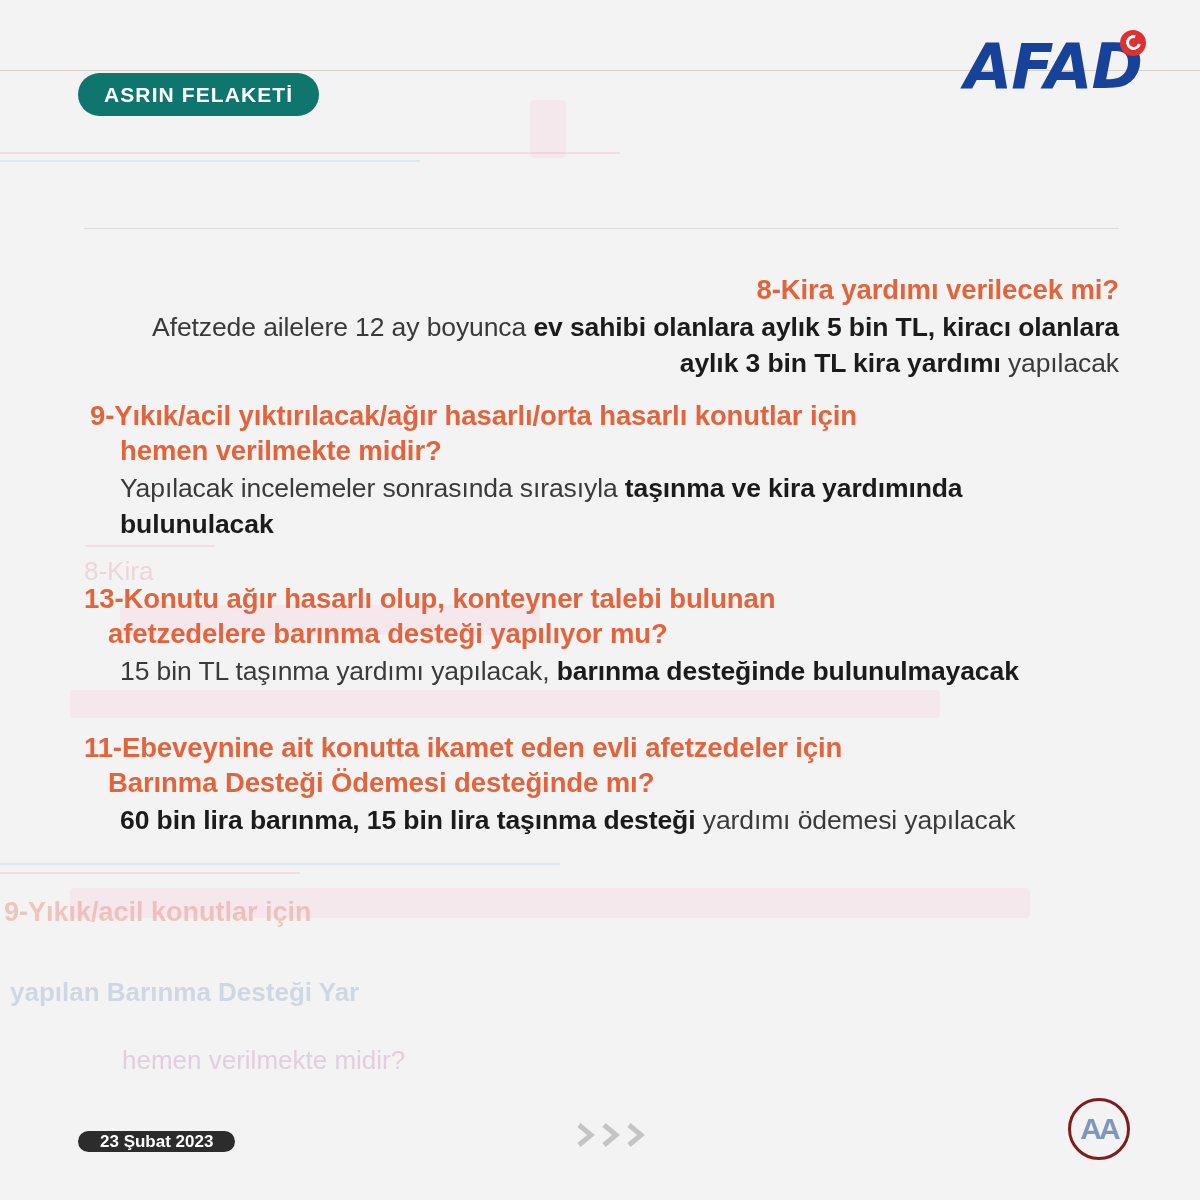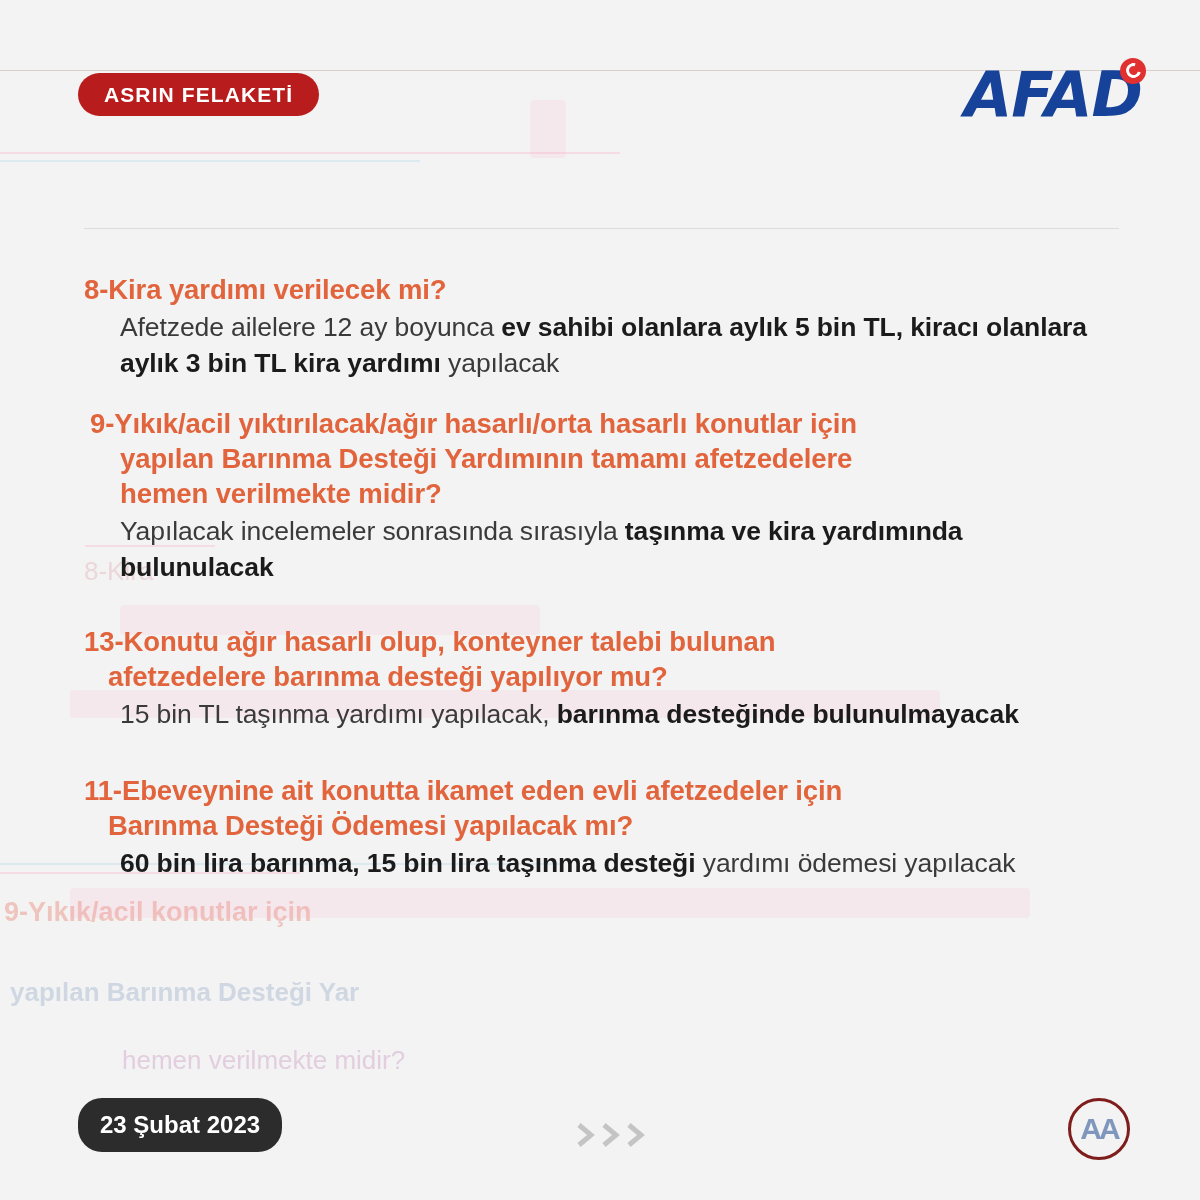--- a/index.html
+++ b/index.html
@@ -30,35 +30,35 @@
     left: 0;
     width: 1200px;
     height: 1px;
     background: #d9cfcb;
   }
 
   .badge-tag {
     position: absolute;
     top: 73px;
     left: 78px;
-    background: #b91c1c;
+    background: #0f766e;
     color: #ffffff;
     font-size: 21px;
     font-weight: bold;
     letter-spacing: 1.1px;
     padding: 11px 26px 11px 26px;
     border-radius: 26px;
     line-height: 1;
     white-space: nowrap;
   }
 
   
   .afad-logo {
     position: absolute;
-    top: 64px;
+    top: 36px;
     right: 58px;
     line-height: 1;
   }
   .afad-logo .afad-text {
     font-family: "DejaVu Sans", sans-serif;
     font-size: 62px;
     font-weight: bold;
     color: #17429a;
     letter-spacing: -1px;
     font-style: italic;
@@ -132,40 +132,40 @@
     line-height: 1.35;
     margin: 0 0 0 36px;
     letter-spacing: -0.1px;
   }
   .qa-a b {
     font-weight: bold;
     color: #1b1b1b;
   }
 
   
-  #blk-8  { margin-bottom: 24px; }
+  #blk-8  { margin-bottom: 16px; text-align: right; }
   #blk-9  { margin-bottom: 38px; }
   #blk-10 { margin-bottom: 40px; }
   #blk-11 { margin-bottom: 0; }
 
   #blk-9 .qa-q { margin-left: 6px; }
   #blk-9 .qa-q .cont { display: block; margin-left: 30px; }
   #blk-11 .qa-q .cont { display: block; margin-left: 24px; }
   #blk-10 .qa-q .cont { display: block; margin-left: 24px; }
 
   
   .date-badge {
     position: absolute;
     bottom: 48px;
     left: 78px;
     background: #2c2c2c;
     color: #ffffff;
-    font-size: 24px;
-    font-weight: bold;
-    padding: 15px 22px;
+    font-size: 17px;
+    font-weight: bold;
+    padding: 2px 22px;
     border-radius: 24px;
     line-height: 1;
     white-space: nowrap;
     text-align: right;
   }
 
   .chevrons {
     position: absolute;
     bottom: 50px;
     left: 575px;
@@ -278,42 +278,41 @@
     <div class="qa-block" id="blk-8">
       <p class="qa-q">8-Kira yardımı verilecek mi?</p>
       <p class="qa-a">
         <span>Afetzede ailelere 12 ay boyunca </span><b>ev sahibi olanlara aylık 5 bin TL, kiracı olanlara aylık 3 bin TL kira yardımı</b><span> yapılacak</span>
       </p>
     </div>
 
     <div class="qa-block" id="blk-9">
       <p class="qa-q">
         <span>9-Yıkık/acil yıktırılacak/ağır hasarlı/orta hasarlı konutlar için</span>
-        <span class="cont">yapılan Barınma Desteği Yardımının tamamı afetzedelere</span>
         <span class="cont">hemen verilmekte midir?</span>
       </p>
       <p class="qa-a">
         <span>Yapılacak incelemeler sonrasında sırasıyla </span><b>taşınma ve kira yardımında bulunulacak</b>
       </p>
     </div>
 
     <div class="qa-block" id="blk-10">
       <p class="qa-q">
         <span>13-Konutu ağır hasarlı olup, konteyner talebi bulunan</span>
         <span class="cont">afetzedelere barınma desteği yapılıyor mu?</span>
       </p>
       <p class="qa-a">
         <span>15 bin TL taşınma yardımı yapılacak, </span><b>barınma desteğinde bulunulmayacak</b>
       </p>
     </div>
 
     <div class="qa-block" id="blk-11">
       <p class="qa-q">
         <span>11-Ebeveynine ait konutta ikamet eden evli afetzedeler için</span>
-        <span class="cont">Barınma Desteği Ödemesi yapılacak mı?</span>
+        <span class="cont">Barınma Desteği Ödemesi desteğinde mı?</span>
       </p>
       <p class="qa-a">
         <b>60 bin lira barınma, 15 bin lira taşınma desteği</b><span> yardımı ödemesi yapılacak</span>
       </p>
     </div>
 
   </div>
 
   <div class="date-badge">23 Şubat 2023</div>
 

